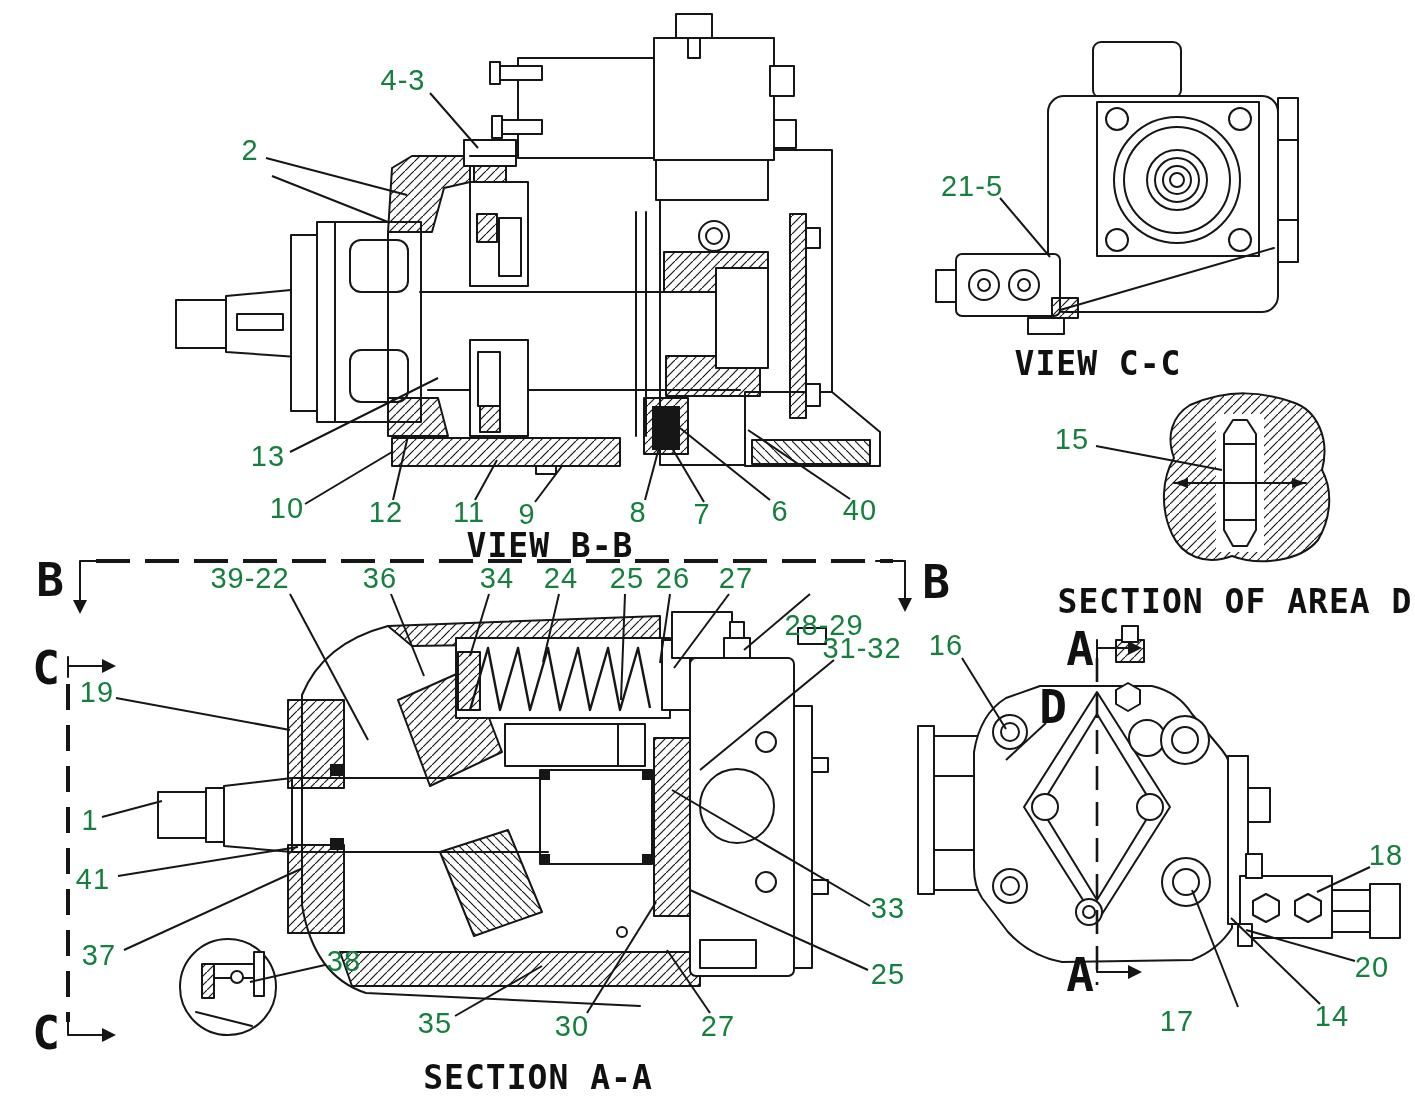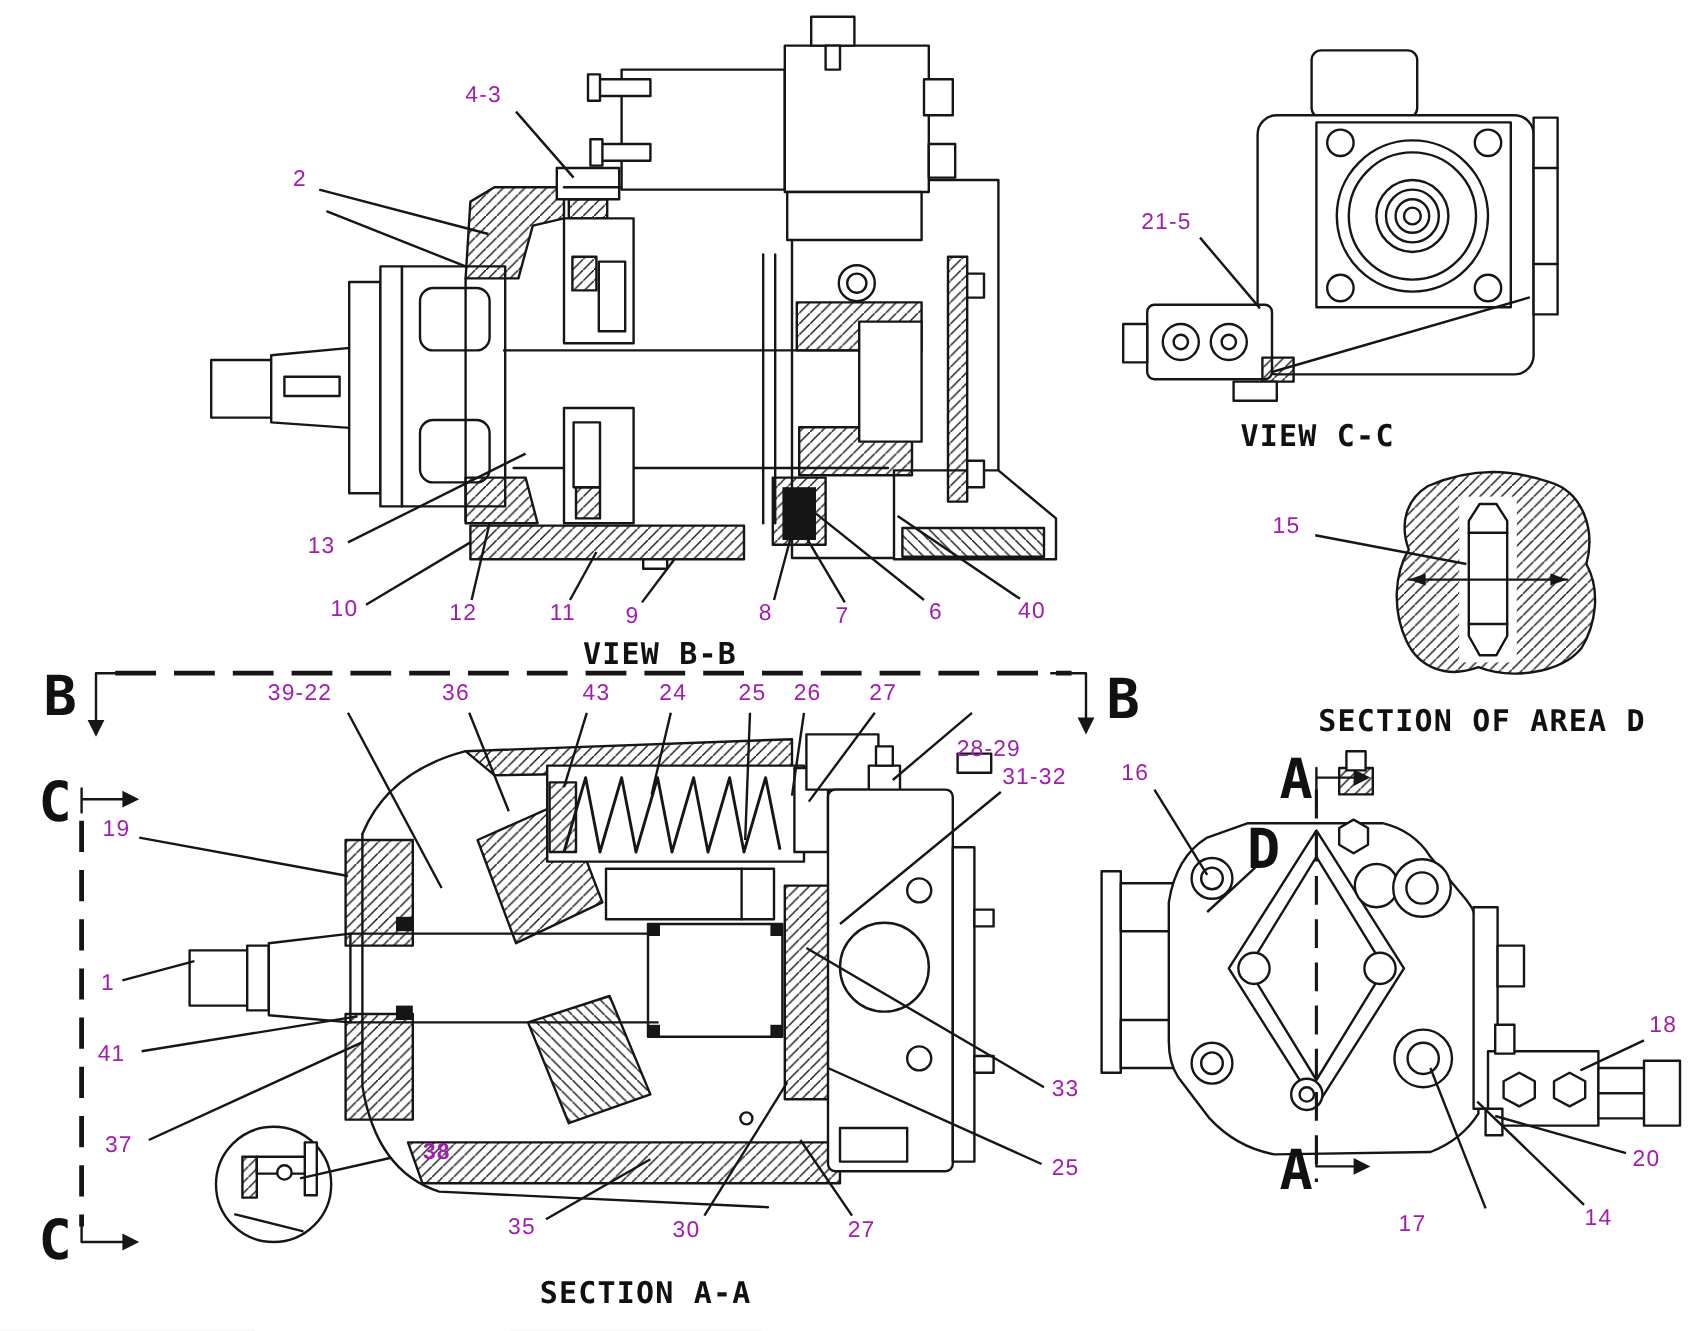--- a/index.html
+++ b/index.html
@@ -9,26 +9,26 @@
   .ln{stroke:#161616;stroke-width:2;fill:none;stroke-linejoin:round;stroke-linecap:round;}
   .fw{fill:#ffffff;}
   .fh{fill:url(#h);}
   .fhr{fill:url(#hr);}
   .sp{stroke:#161616;stroke-width:2.4;fill:none;stroke-linejoin:round;}
   .leader{stroke:#161616;stroke-width:2;}
   .lnb{stroke:#161616;stroke-width:4;stroke-dasharray:34 15;fill:none;}
   .lnc{stroke:#161616;stroke-width:4;stroke-dasharray:26 15;fill:none;}
   .lnd{stroke:#161616;stroke-width:2.6;stroke-dasharray:24 12;fill:none;}
   .ah{fill:#161616;stroke:none;}
-  .callout{position:absolute;transform:translate(-50%,-50%);font-size:19px;color:#a21caf;
+  .callout{position:absolute;transform:translate(-50%,-50%);font-size:29px;color:#15803d;
            white-space:nowrap;letter-spacing:1px;}
   .letter{position:absolute;transform:translate(-50%,-50%);font-family:"DejaVu Sans Mono",monospace;
           font-weight:700;font-size:46px;color:#111;}
   .vtitle{position:absolute;transform:translate(-50%,-50%);font-family:"DejaVu Sans Mono",monospace;
-          font-weight:700;font-size:25px;letter-spacing:1px;color:#111;white-space:nowrap;}
+          font-weight:700;font-size:33px;letter-spacing:1px;color:#111;white-space:nowrap;}
 </style>
 </head>
 <body>
 
 <div class="stage">
 
 <svg width="1415" height="1109" viewBox="0 0 1415 1109">
   <defs>
     <pattern id="h" width="9" height="9" patternUnits="userSpaceOnUse">
       <line x1="0" y1="9" x2="9" y2="0" stroke="#161616" stroke-width="1.2"></line>
@@ -322,32 +322,32 @@
       <div class="callout" style="left: 469px; top: 512px;">11</div>
       <div class="callout" style="left: 527px; top: 514px;">9</div>
       <div class="callout" style="left: 638px; top: 512px;">8</div>
       <div class="callout" style="left: 702px; top: 514px;">7</div>
       <div class="callout" style="left: 780px; top: 511px;">6</div>
       <div class="callout" style="left: 860px; top: 510px;">40</div>
       <div class="callout" style="left: 972px; top: 186px;">21-5</div>
       <div class="callout" style="left: 1072px; top: 439px;">15</div>
       <div class="callout" style="left: 250px; top: 578px;">39-22</div>
       <div class="callout" style="left: 380px; top: 578px;">36</div>
-      <div class="callout" style="left: 497px; top: 578px;">43</div>
+      <div class="callout" style="left: 497px; top: 578px;">34</div>
       <div class="callout" style="left: 561px; top: 578px;">24</div>
       <div class="callout" style="left: 627px; top: 578px;">25</div>
       <div class="callout" style="left: 673px; top: 578px;">26</div>
       <div class="callout" style="left: 736px; top: 578px;">27</div>
       <div class="callout" style="left: 824px; top: 578px; margin-top: 47px;">28-29</div>
       <div class="callout" style="left: 862px; top: 648px;">31-32</div>
       <div class="callout" style="left: 97px; top: 692px;">19</div>
       <div class="callout" style="left: 90px; top: 820px;">1</div>
       <div class="callout" style="left: 93px; top: 879px; text-align: right;">41</div>
       <div class="callout" style="left: 99px; top: 955px;">37</div>
-      <div class="callout" style="left: 364px; top: 961px; font-weight: bold;">38</div>
+      <div class="callout" style="left: 344px; top: 961px;">38</div>
       <div class="callout" style="left: 435px; top: 1023px;">35</div>
       <div class="callout" style="left: 572px; top: 1026px;">30</div>
       <div class="callout" style="left: 718px; top: 1026px;">27</div>
       <div class="callout" style="left: 888px; top: 908px;">33</div>
       <div class="callout" style="left: 888px; top: 974px;">25</div>
       <div class="callout" style="left: 946px; top: 645px;">16</div>
       <div class="callout" style="left: 1386px; top: 855px;">18</div>
       <div class="callout" style="left: 1372px; top: 967px;">20</div>
       <div class="callout" style="left: 1177px; top: 1021px;">17</div>
       <div class="callout" style="left: 1332px; top: 1016px;">14</div>

